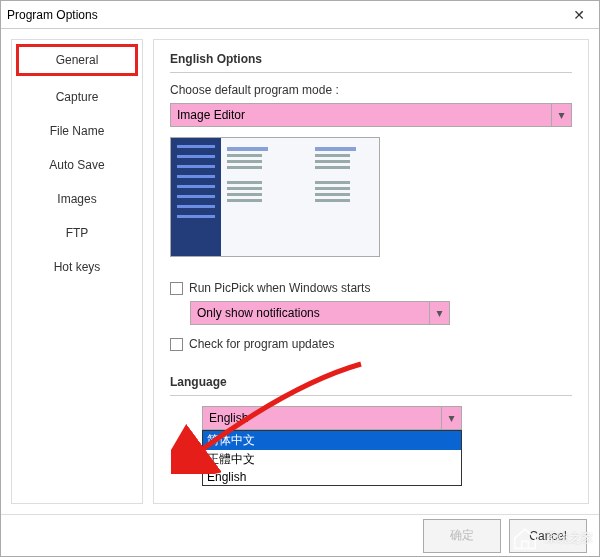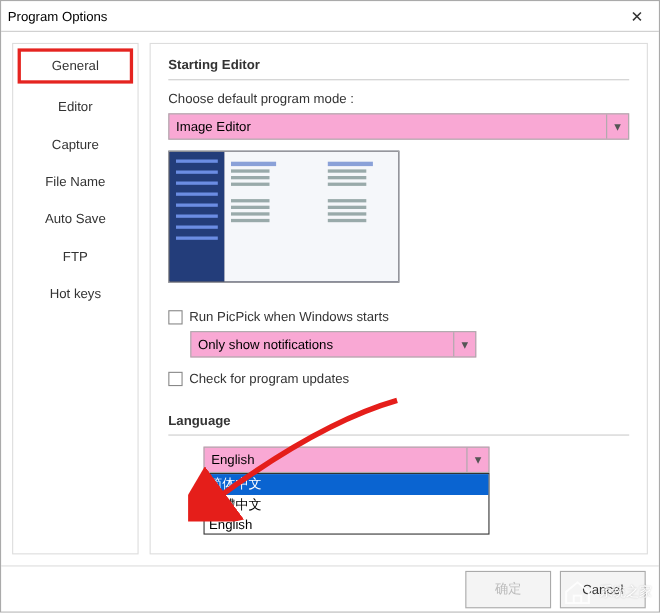--- a/index.html
+++ b/index.html
@@ -2,21 +2,21 @@
 <html><head>
 <meta charset="utf-8">
 <style>
 * { box-sizing: border-box; margin: 0; padding: 0; font-family: "Segoe UI", Tahoma, sans-serif; font-size: 12px; }
 html, body { width: 600px; height: 557px; background: #fff; overflow: hidden; }
 .window { width: 600px; height: 557px; border: 1px solid #aaa; background: #fff; display: flex; flex-direction: column; }
 .titlebar { height: 28px; display: flex; align-items: center; padding: 0 6px; border-bottom: 1px solid #ccc; gap: 28px; }
 .titlebar .title { flex: 1; color: #000; font-size: 12px; }
 .titlebar .close { width: 28px; text-align: center; font-size: 14px; color: #333; cursor: default; }
 .body { flex: 1; display: flex; padding: 10px; gap: 10px; position: relative; }
-.sidebar { width: 115px; border: 1px solid #ddd; display: flex; flex-direction: column; }
+.sidebar { width: 132px; border: 1px solid #ddd; display: flex; flex-direction: column; }
 .sidebar .item { text-align: center; padding: 10px 0; color: #333; cursor: default; }
 .sidebar .item.active { border: 3px solid #e52420; margin: 4px; padding: 6px 0; }
 .main { flex: 1; border: 1px solid #ddd; padding: 12px 16px; overflow: hidden; display: flex; flex-direction: column; }
 .section-head { font-weight: bold; color: #333; border-bottom: 1px solid #ccc; padding-bottom: 6px; margin-bottom: 10px; }
 .label { color: #333; margin-bottom: 6px; }
 .combo { position: relative; border: 1px solid #aaa; height: 24px; display: flex; align-items: center; padding: 0 6px; background: #f9a8d4; }
 .combo .arrow { position: absolute; right: 0; top: 0; width: 20px; height: 100%; border-left: 1px solid #aaa; display: flex; align-items: center; justify-content: center; color: #555; }
 .preview { width: 210px; height: 120px; background: #2a2f4a; margin: 10px 0 14px 0; position: relative; overflow: hidden; border: 1px solid #aaa; }
 .preview .pv-side { position: absolute; left: 0; top: 0; bottom: 0; width: 50px; background: #233d7a; }
 .preview .pv-main { position: absolute; left: 50px; right: 0; top: 0; bottom: 0; background: #f5f7fa; padding: 6px; }
@@ -47,31 +47,31 @@
 
   <div class="titlebar">
     <div class="title">Program Options</div>
     <div class="close">✕</div>
   </div>
 
   <div class="body">
 
     <div class="sidebar">
       <div class="item active"><span>General</span></div>
-      <div class="item"><span>Editor</span></div>
       <div class="item"><span>Capture</span></div>
       <div class="item"><span>File Name</span></div>
       <div class="item"><span>Auto Save</span></div>
+      <div class="item"><span>Images</span></div>
       <div class="item"><span>FTP</span></div>
       <div class="item"><span>Hot keys</span></div>
     </div>
 
     <div class="main">
 
-      <div class="section-head">Starting Editor</div>
+      <div class="section-head">English Options</div>
 
       <div class="label">Choose default program mode :</div>
 
       <div class="combo indent" style="margin-left:0;width:auto;">
         <span>Image Editor</span>
         <span class="arrow">▾</span>
       </div>
 
       <div class="preview">
         <div class="pv-side">

